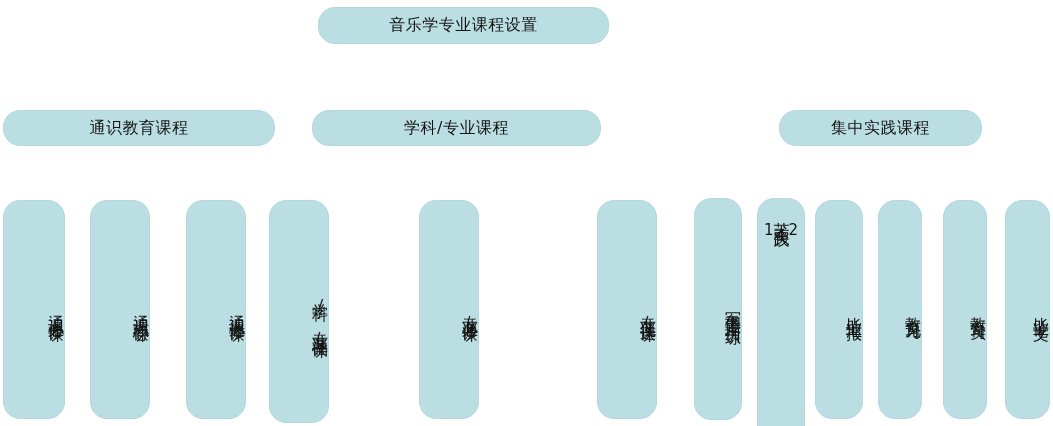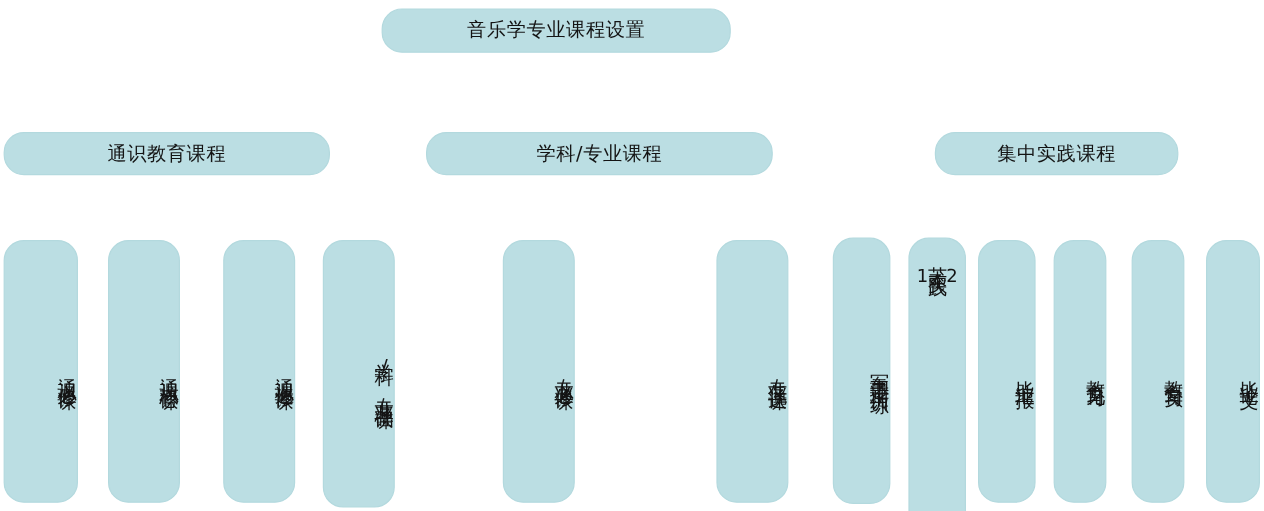--- a/index.html
+++ b/index.html
@@ -87,21 +87,21 @@
 <div id="diagram">
 
   <div class="node horizontal title-node" style="left:318px; top:7px; width:291px; height:37px;">
     <span>音乐学专业课程设置</span>
   </div>
 
   <div class="node horizontal" style="left:3px; top:110px; width:272px; height:36px;">
     <span>通识教育课程</span>
   </div>
 
-  <div class="node horizontal" style="left:312px; top:110px; width:289px; height:36px;margin-left:43px;">
+  <div class="node horizontal" style="left:312px; top:110px; width:289px; height:36px;">
     <span>学科/专业课程</span>
   </div>
 
   <div class="node horizontal" style="left:779px; top:110px; width:203px; height:36px;">
     <span>集中实践课程</span>
   </div>
 
   <div class="node vertical" style="left:3px; top:200px; width:62px; height:219px;">
     <span class="vlabel">通识必修课</span>
   </div>

